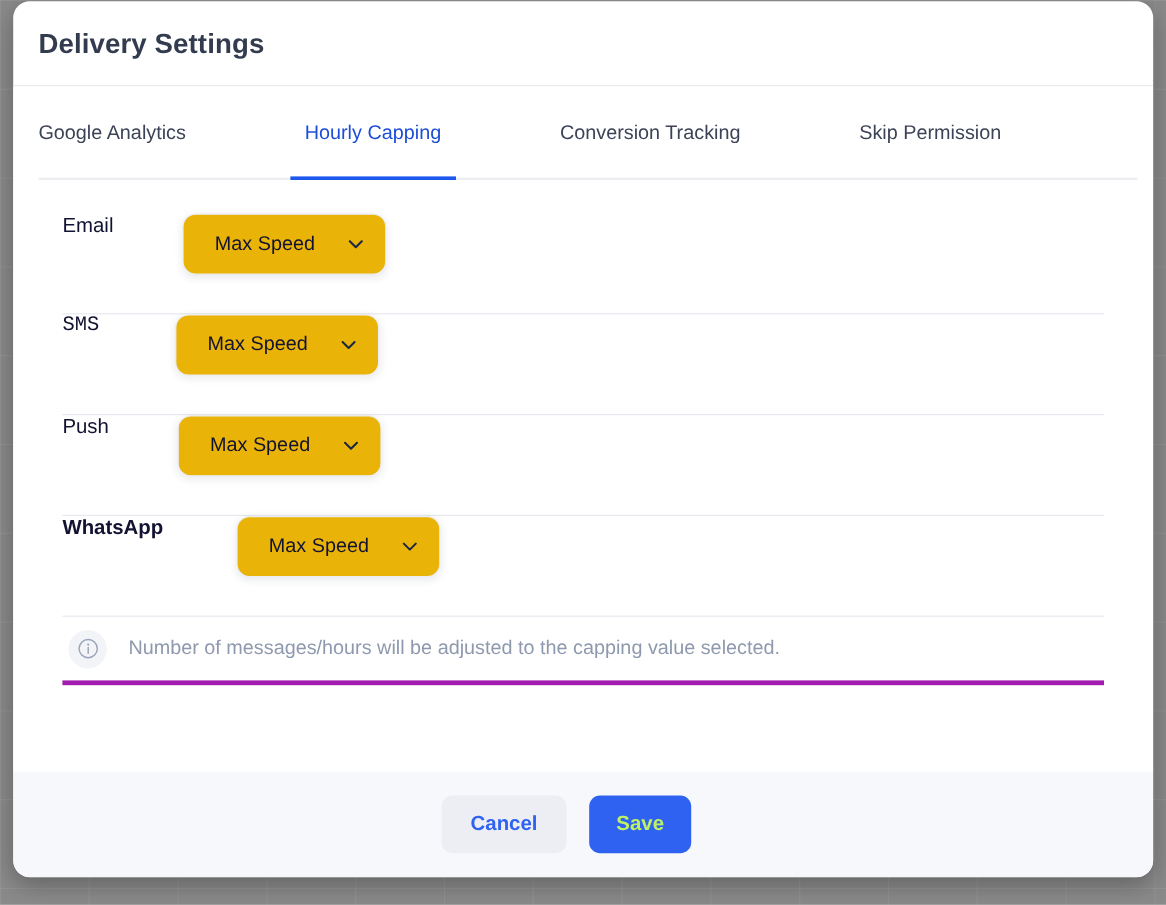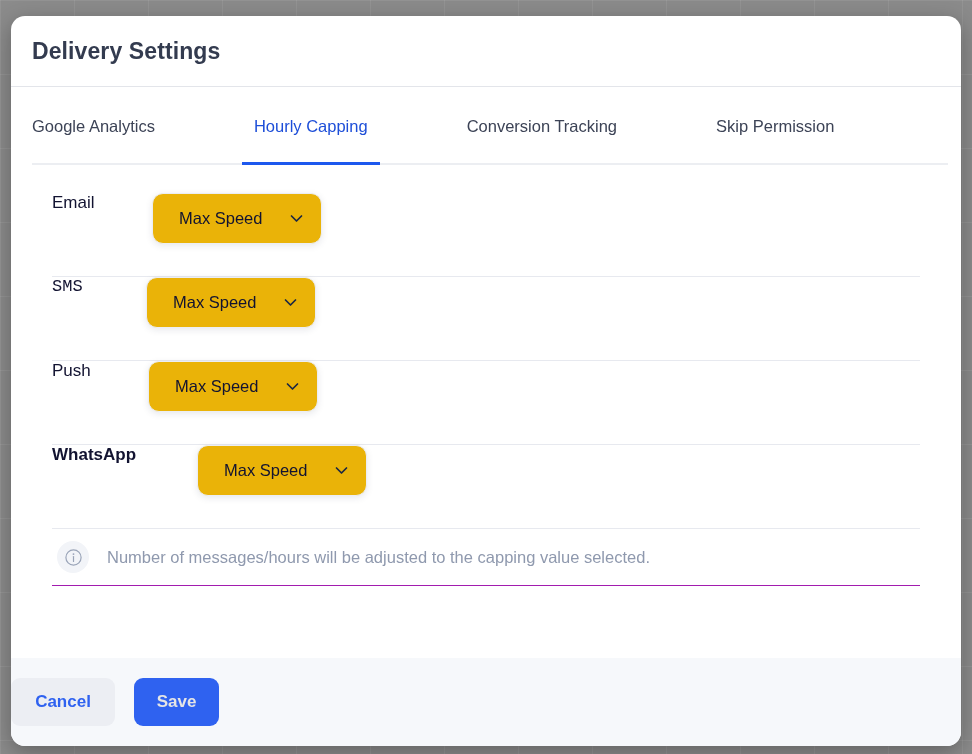--- a/index.html
+++ b/index.html
@@ -21,21 +21,21 @@
     inset: 0;
     background-image:
       linear-gradient(to right, rgba(255,255,255,0.07) 1px, transparent 1px),
       linear-gradient(to bottom, rgba(255,255,255,0.07) 1px, transparent 1px);
     background-size: 74px 74px;
   }
 
   .dialog {
     position: absolute;
     left: 11px;
-    top: 16px;
+    top: 1px;
     width: 950px;
     height: 730px;
     background: #ffffff;
     border-radius: 14px;
     box-shadow: 0 6px 22px rgba(0,0,0,0.30);
     display: flex;
     flex-direction: column;
     overflow: hidden;
   }
 
@@ -156,21 +156,21 @@
   .row-email   .cap-label { width: 90px; }
   .row-sms     .cap-label { width: 84px; font-family: Liberation Mono, monospace; }
   .row-push    .cap-label { width: 86px; }
   .row-whatsapp .cap-label { width: 135px; font-weight: bold; }
 
   
   .info-row {
     display: flex;
     align-items: center;
     height: 57px;
-    border-bottom: 1px solid #a21caf;
+    border-bottom: 4px solid #a21caf;
     box-sizing: border-box;
   }
   .info-icon {
     width: 32px;
     height: 32px;
     flex: 0 0 32px;
     border-radius: 50%;
     background: #f2f4f8;
     display: flex;
     align-items: center;
@@ -183,21 +183,21 @@
     font-size: 16.5px;
     color: #8f99ae;
   }
 
   
   .dialog-footer {
     flex: 0 0 88px;
     background: #f6f8fb;
     display: flex;
     align-items: center;
-    justify-content: flex-start;
+    justify-content: center;
     padding-right: 28px;
     box-sizing: border-box;
   }
   .btn {
     font-size: 17px;
     font-weight: bold;
     border: none;
     border-radius: 9px;
     cursor: pointer;
     font-family: "Liberation Sans", sans-serif;
@@ -205,21 +205,21 @@
     box-sizing: border-box;
   }
   .btn-cancel {
     background: #eceef3;
     color: #2f62f0;
     width: 104px;
     margin-right: 19px;
   }
   .btn-save {
     background: #2f62f0;
-    color: #e5e5e5;
+    color: #bef264;
     width: 85px;
   }
 </style>
 </head>
 <body>
 
 <div class="page-backdrop"></div>
 
 <div class="dialog">
 

